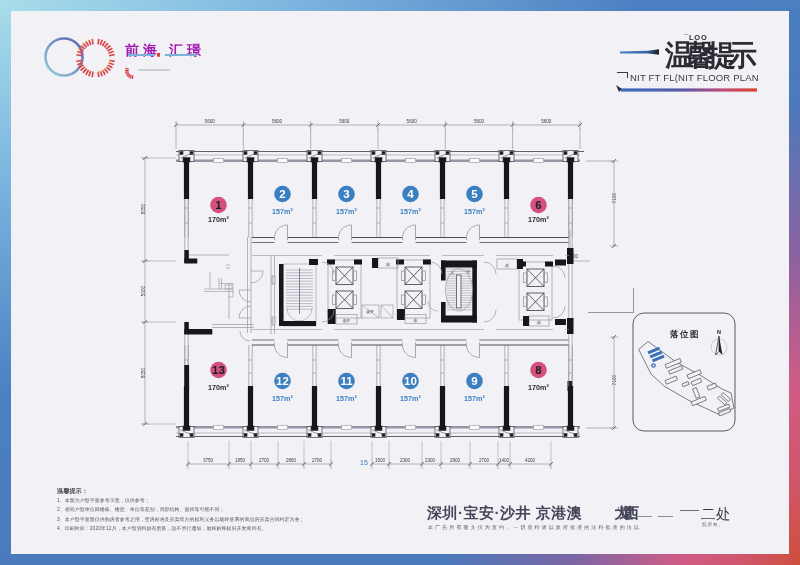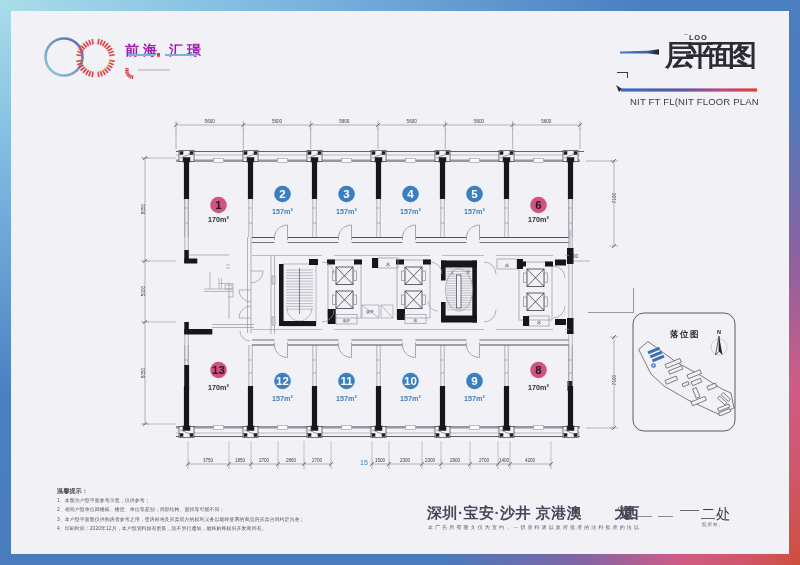--- a/index.html
+++ b/index.html
@@ -95,24 +95,24 @@
 <defs>
       <linearGradient id="tb" x1="0" y1="0" x2="1" y2="0">
         <stop offset="0" stop-color="#4a80c8"></stop>
         <stop offset="0.7" stop-color="#3a62a8"></stop>
         <stop offset="1" stop-color="#1d1d26"></stop>
       </linearGradient>
     </defs>
 <path d="M 0 2.6 L 28 1.8 L 39 0.2 L 39 5.8 L 28 4.6 L 0 4.6 Z" fill="url(#tb)"></path>
 </svg>
 
-<div class="abs" style="left:665px;top:36px;font-size:29px;font-weight:bold;color:#2b2b33;letter-spacing:-8px;white-space:nowrap;">层平面图</div>
+<div class="abs" style="left:665px;top:36px;font-size:29px;font-weight:bold;color:#2b2b33;letter-spacing:-8px;white-space:nowrap;">温馨提示</div>
 
 <div class="abs" style="left:617px;top:72px;width:10px;height:5px;border-top:0.8px solid #3a3a44;border-right:0.8px solid #3a3a44;"></div>
-<div class="abs" style="left:630px;top:71.5px;font-size:9.5px;color:#3a3a44;letter-spacing:0.2px;white-space:nowrap;margin-top:24px;">NIT FT FL(NIT FLOOR PLAN</div>
+<div class="abs" style="left:630px;top:71.5px;font-size:9.5px;color:#3a3a44;letter-spacing:0.2px;white-space:nowrap;">NIT FT FL(NIT FLOOR PLAN</div>
 
 <svg class="abs" style="left:614px;top:85px" width="145" height="10" viewBox="0 0 145 10">
 <defs>
       <linearGradient id="bar" x1="0" y1="0" x2="1" y2="0">
         <stop offset="0" stop-color="#3a6bbf"></stop>
         <stop offset="0.45" stop-color="#5a5aa8"></stop>
         <stop offset="0.75" stop-color="#c04a7a"></stop>
         <stop offset="1" stop-color="#d8452f"></stop>
       </linearGradient>
     </defs>

